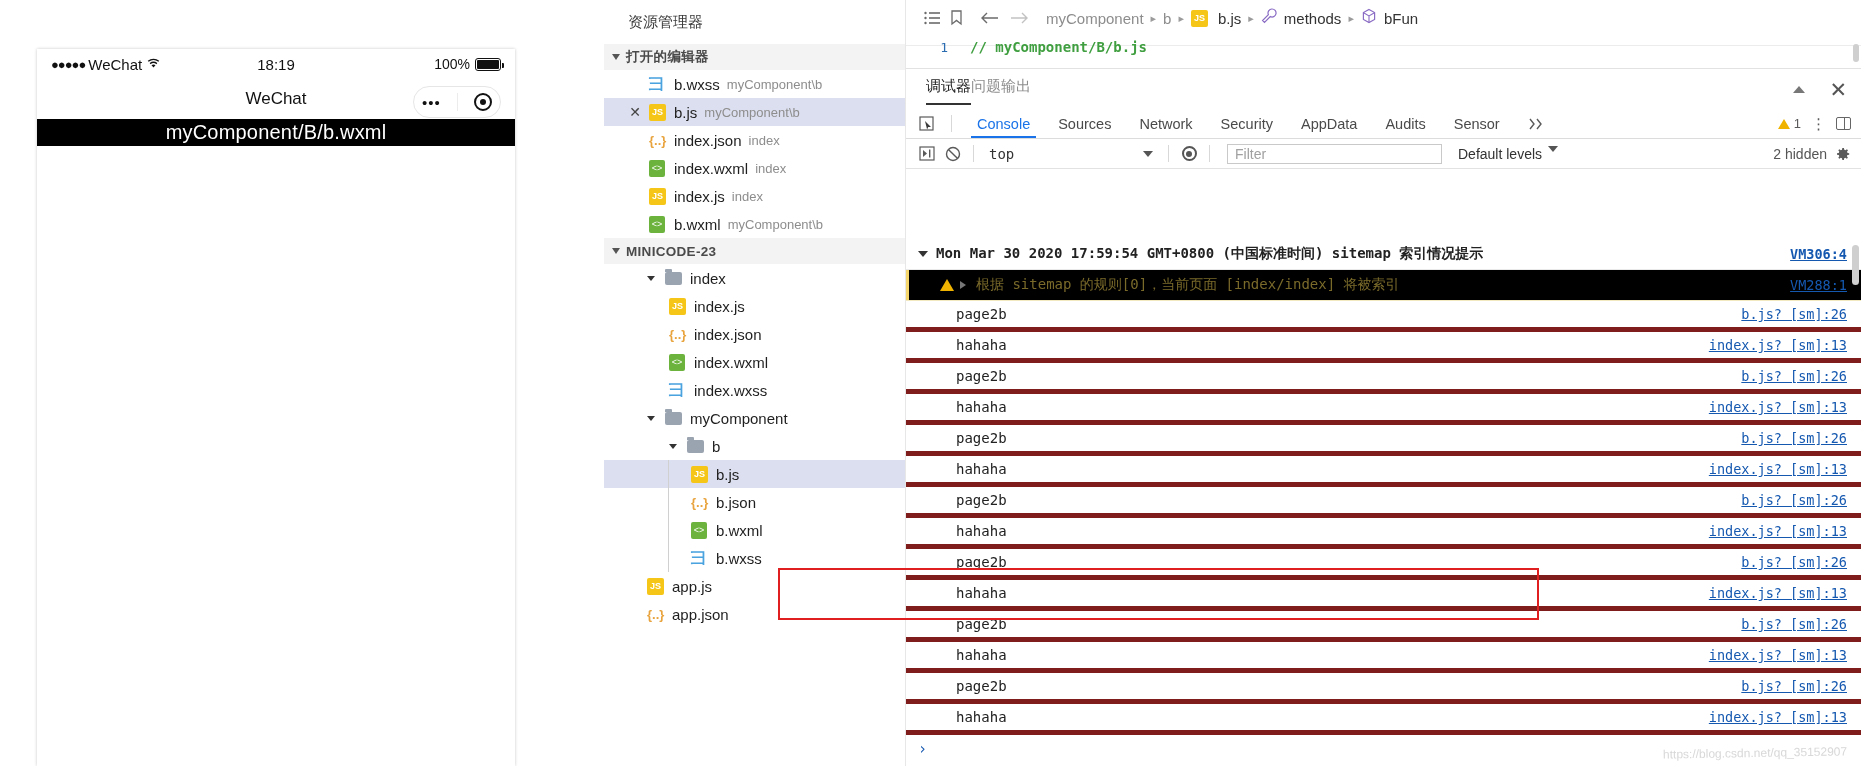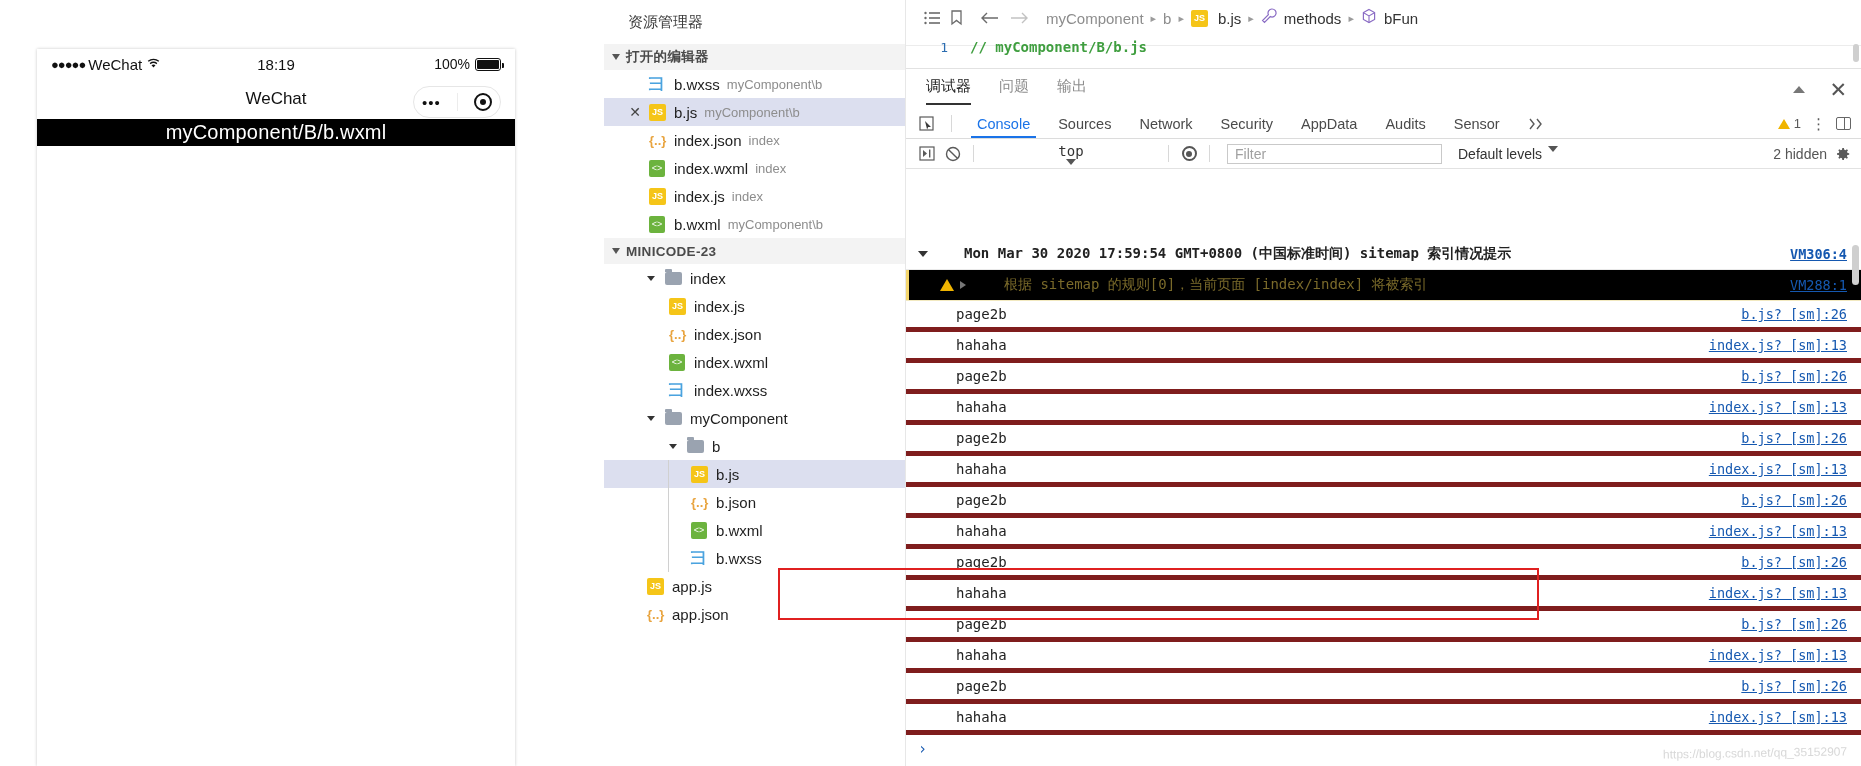--- a/index.html
+++ b/index.html
@@ -136,21 +136,21 @@
   .warn-tri{width:0;height:0;border-left:6px solid transparent;border-right:6px solid transparent;border-bottom:10px solid #f0b400;}
   .kebab{font-size:15px;color:#5a5a5a;letter-spacing:0;line-height:1;}
   .dock-ic{width:15px;height:13px;border:1.6px solid #666;border-radius:2px;position:relative;}
   .dock-ic::after{content:"";position:absolute;right:0;top:0;bottom:0;width:5px;border-left:1.6px solid #666;}
 
   .console-toolbar{
     height: 30px; display:flex; align-items:center; gap:0; padding-left:8px;
     border-bottom:1px solid #e2e2e2; background:#fff;
   }
   .tb-ic{width:26px;height:22px;display:flex;align-items:center;justify-content:center;color:#5a5a5a;}
-  .ctx-select{display:flex;align-items:center;justify-content:space-between;width:180px;padding:0 8px;font-size:14px;color:#333;font-family:"DejaVu Sans Mono",monospace;flex-direction:column;}
+  .ctx-select{display:flex;align-items:center;justify-content:space-between;width:180px;padding:0 8px;font-size:14px;color:#333;font-family:"DejaVu Sans Mono",monospace;}
   .caret-dn{width:0;height:0;border-left:5px solid transparent;border-right:5px solid transparent;border-top:6px solid #555;}
   .eye-ic{width:15px;height:15px;border-radius:50%;border:2px solid #555;display:flex;align-items:center;justify-content:center;}
   .eye-ic::after{content:"";width:6px;height:6px;border-radius:50%;background:#555;}
   .filter-box{
     width: 215px; height: 20px; border:1px solid #c9c9c9; background:#fff; margin-left:10px;
     display:flex; align-items:center; padding:0 7px; font-size:14px; color:#a0a0a0;
   }
   .levels{margin-left:16px;display:flex;align-items:flex-start;gap:6px;font-size:14px;color:#333;}
   .hidden-count{margin-left:auto;font-size:14px;color:#555;padding-right:8px;}
   .gear-ic{width:16px;height:16px;margin-right:10px;color:#5a5a5a;}
@@ -159,21 +159,21 @@
     position:absolute; left:0; right:0; top:170px; bottom:0; overflow:hidden;
     font-family:"DejaVu Sans Mono", monospace; font-size:14px; background:#fff;
   }
   .c-row{
     height:31px; display:flex; align-items:center; border-bottom:5px solid #7f1d1d;
     padding-left:12px; position:relative;
   }
   .c-row.group{ border-bottom:1px solid #e9e9e9; font-weight:bold; color:#111; }
   .c-row.warn{ background:#000000; border-bottom:1px solid #f2e9c0; border-left:0; }
   .c-row.warn::before{content:"";position:absolute;left:0;top:0;bottom:0;width:3px;background:#f5d76e;}
-  .c-msg{ color:#222;margin-left:28px; }
+  .c-msg{ color:#222; }
   .c-msg.warn-text{ color:#7a6a2a; }
   .c-src{ margin-left:auto; padding-right:14px; color:#1558b0; text-decoration:underline; font-size:13.5px;}
   .grp-tri{width:0;height:0;border-left:6px solid #333;border-top:4px solid transparent;border-bottom:4px solid transparent;margin-right:8px;}
   .grp-tri.down{border-left:5px solid transparent;border-right:5px solid transparent;border-top:6px solid #333;border-bottom:0;margin-right:8px;}
   .warn-badge{width:0;height:0;border-left:7px solid transparent;border-right:7px solid transparent;border-bottom:12px solid #f0b400;margin-right:6px;position:relative;}
   .arrow-r{width:0;height:0;border-left:6px solid #777;border-top:4px solid transparent;border-bottom:4px solid transparent;margin-right:10px;}
   .msg-indent{margin-left:38px;}
   .prompt-row{height:28px;display:flex;align-items:center;padding-left:12px;color:#1558b0;font-size:15px;}
   .redbox{
     position:absolute; left:778px; top:568px; width:761px; height:52px;
@@ -448,21 +448,21 @@
       <div class="code-line">
         <span class="ln">1</span>
         <span class="code-comment">// myComponent/B/b.js</span>
       </div>
       <div class="side-scroll"></div>
     </div>
 
     <div class="dt-panel">
 
       <div class="dt-tabs-cn">
-        <div id="cn-tabs" style="display:flex;align-items:flex-end;gap:28px">
+        <div id="cn-tabs" style="display:flex;align-items:flex-end;">
             <div class="dt-tab-cn active">调试器</div>
             <div class="dt-tab-cn">问题</div>
             <div class="dt-tab-cn">输出</div>
           </div>
         <div class="dt-panel-actions">
           <span class="chev-up"></span>
           <span class="close-big">✕</span>
         </div>
       </div>
 

